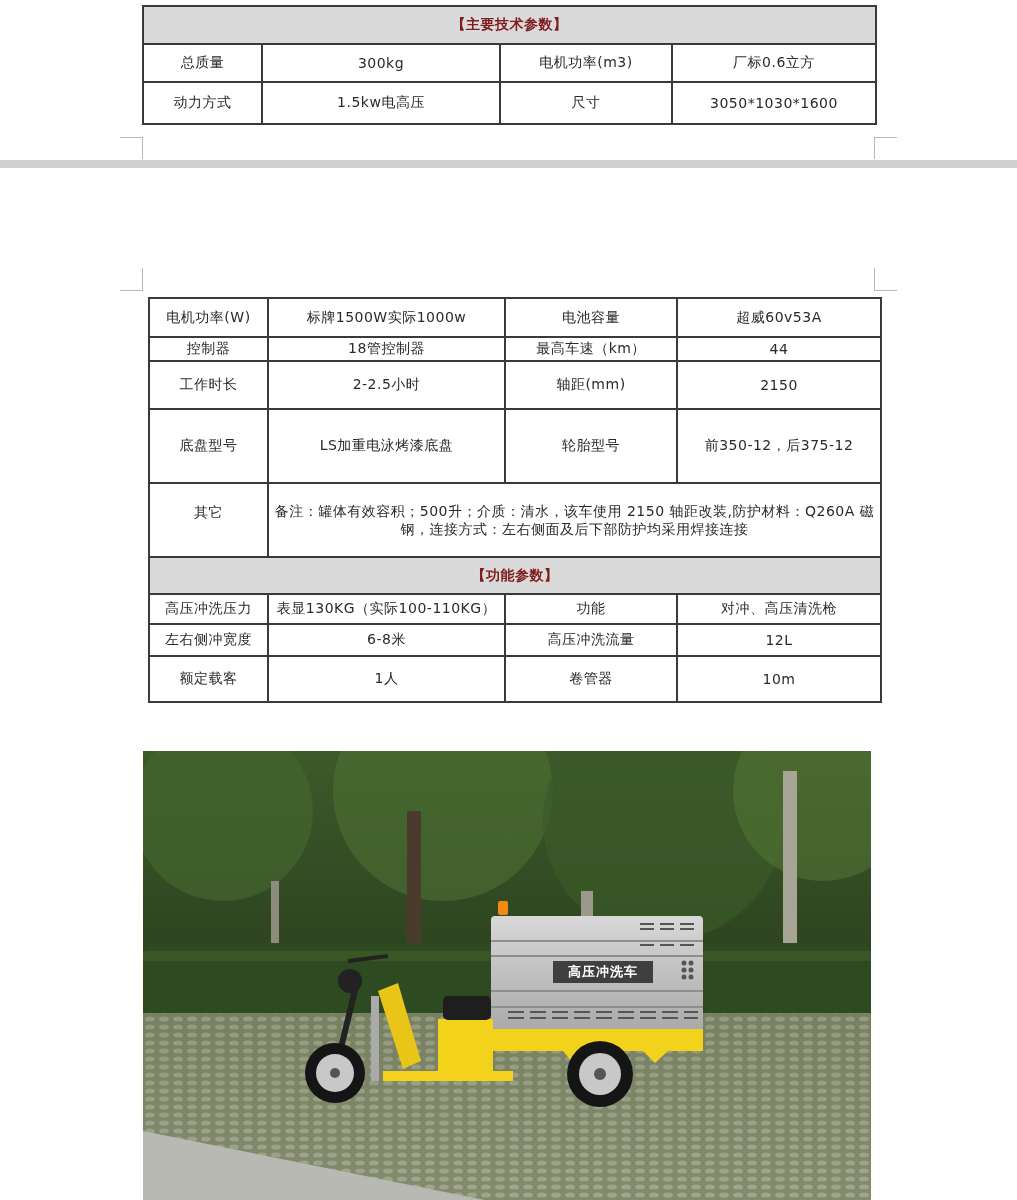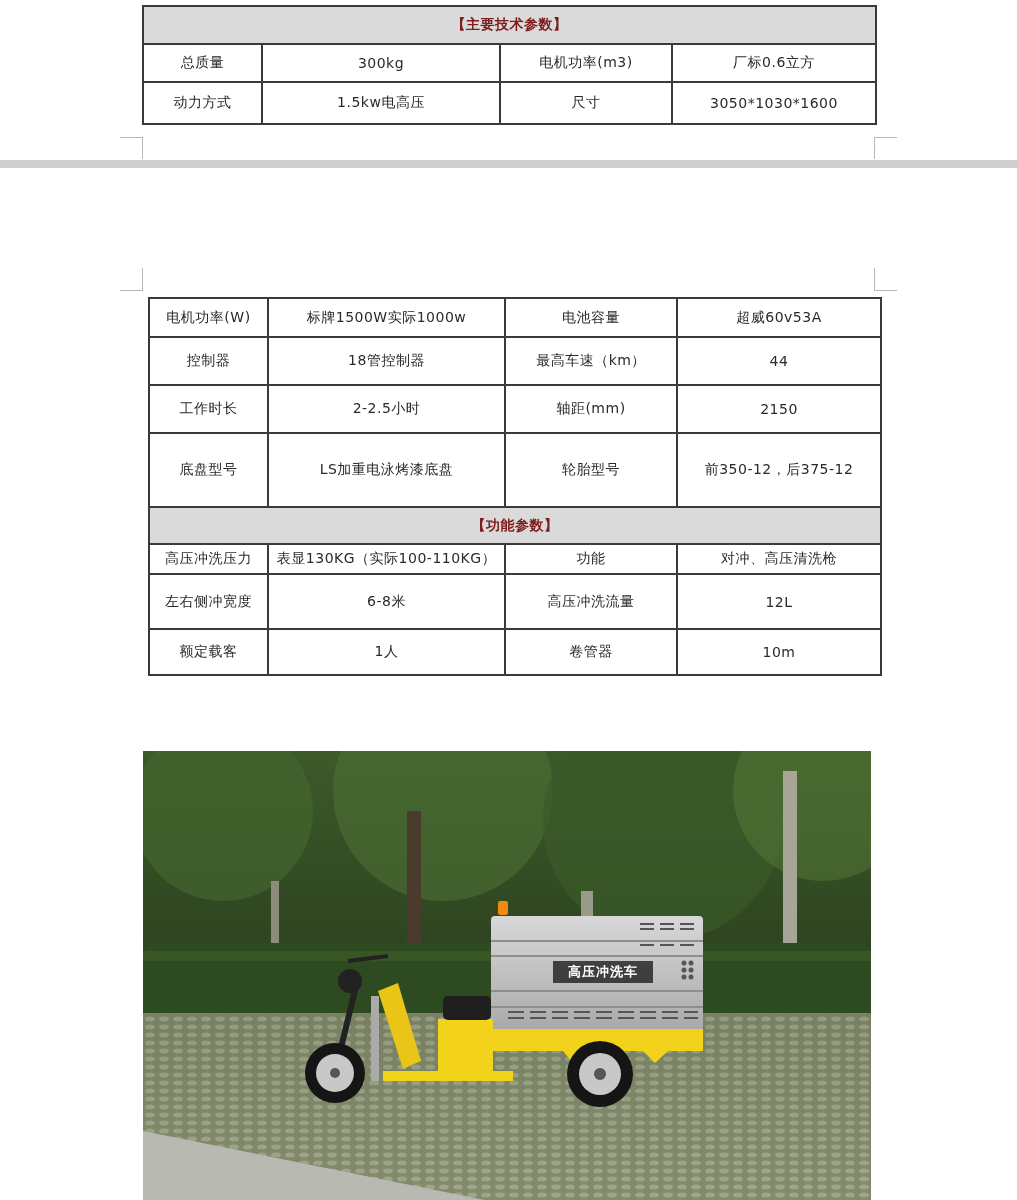--- a/index.html
+++ b/index.html
@@ -90,48 +90,52 @@
       <col style="width:172px">
       <col style="width:204px">
     </colgroup>
   <tbody>
       <tr style="height:39px">
     <td>电机功率(W)</td>
     <td>标牌1500W实际1000w</td>
     <td>电池容量</td>
     <td>超威60v53A</td>
   </tr>
-  <tr style="height:48px">
+  <tr style="height:24px">
     <td>控制器</td>
     <td>18管控制器</td>
     <td>最高车速（km）</td>
     <td>44</td>
   </tr>
   <tr style="height:48px">
     <td>工作时长</td>
     <td>2-2.5小时</td>
     <td>轴距(mm)</td>
     <td>2150</td>
   </tr>
   <tr style="height:74px">
     <td>底盘型号</td>
     <td>LS加重电泳烤漆底盘</td>
     <td>轮胎型号</td>
     <td>前350-12，后375-12</td>
   </tr>
+  <tr style="height:74px">
+    <td style="vertical-align:top; padding-top:20px;">其它</td>
+    <td class="note" colspan="3">备注：罐体有效容积；500升；介质：清水，该车使用 2150 轴距改装,防护材料：Q260A 磁钢，连接方式：左右侧面及后下部防护均采用焊接连接</td>
+  </tr>
   <tr style="height:37px">
     <td class="head" colspan="4">【功能参数】</td>
   </tr>
   <tr style="height:30px">
     <td>高压冲洗压力</td>
     <td>表显130KG（实际100-110KG）</td>
     <td>功能</td>
     <td>对冲、高压清洗枪</td>
   </tr>
-  <tr style="height:55px">
+  <tr style="height:32px">
     <td>左右侧冲宽度</td>
     <td>6-8米</td>
     <td>高压冲洗流量</td>
     <td>12L</td>
   </tr>
   <tr style="height:46px">
     <td>额定载客</td>
     <td>1人</td>
     <td>卷管器</td>
     <td>10m</td>

